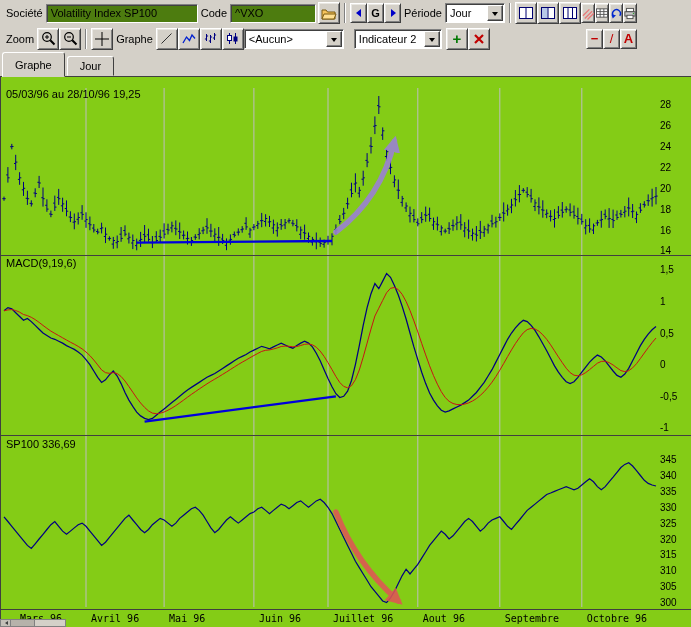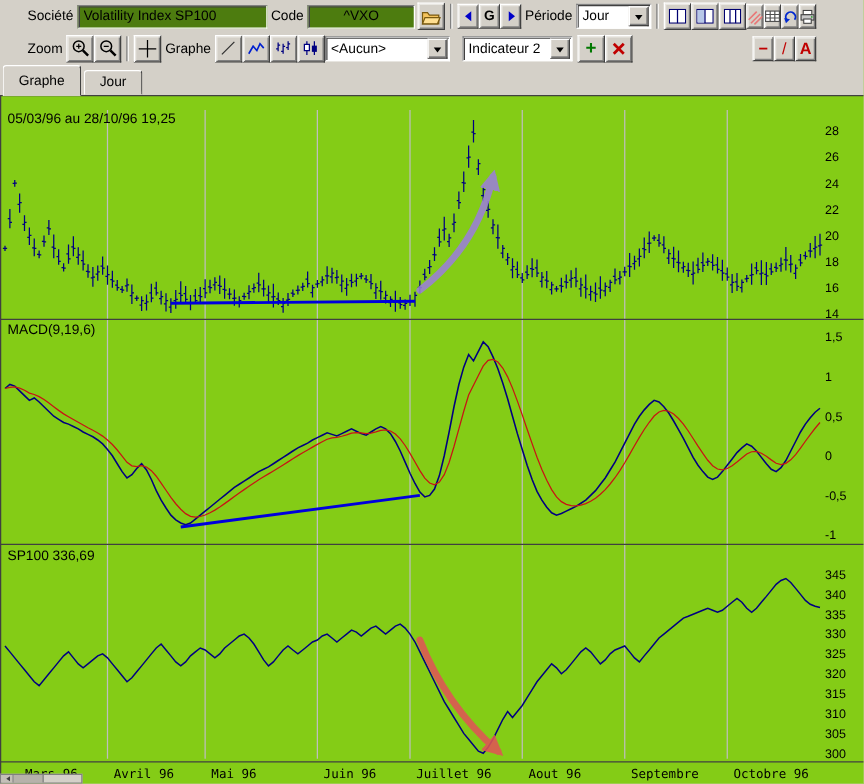--- a/index.html
+++ b/index.html
@@ -1,21 +1,21 @@
 <!DOCTYPE html>
 <html><head>
 <meta charset="utf-8">
 <style>
   * { box-sizing: border-box; }
   html,body { margin:0; padding:0; }
   body { width:691px; height:627px; position:relative; background:#d4d0c8;
          font-family:"Liberation Sans", sans-serif; font-size:11px; color:#000; overflow:hidden; }
   button { font-family:inherit; font-size:11px; color:#000; }
 
-  .row { position:absolute; left:16px; width:640px; display:flex; align-items:center; padding:0 3px; }
+  .row { position:absolute; left:0; width:640px; display:flex; align-items:center; padding:0 3px; }
   #row1 { top:0; height:26px; }
   #row2 { top:26px; height:25px;justify-content:space-between; }
   .lbl { margin:0 3px; white-space:nowrap; }
 
   input.field { height:19px; padding:1px 4px; font-size:11px; font-family:inherit; outline:none;
       background:#4d7c0f; border:1px solid; border-color:#808080 #fff #fff #808080;
       box-shadow: inset 1px 1px 0 #404040; }
 
   .tbtn { height:22px; width:22px; min-width:22px; padding:0; display:flex; align-items:center; justify-content:center;
       background:#d4d0c8; border:1px solid; border-color:#fff #404040 #404040 #fff;
@@ -60,21 +60,21 @@
 </style>
 </head>
 <body>
 
 <div id="app">
 
   <div class="row" id="row1">
     <span class="lbl">Société</span>
     <input class="field" style="width: 156px;" readonly="" value="Volatility Index SP100">
     <span class="lbl">Code</span>
-    <input class="field" style="width: 86px; text-align: center;" readonly="" value="^VXO">
+    <input class="field" style="width: 86px;" readonly="" value="^VXO">
     <button class="tbtn" style="margin-left:2px">
       <svg width="16" height="13" viewBox="0 0 16 13">
         <path d="M1,3 h4 l1.5,2 H14 v7 H1 z" fill="#f5c35c" stroke="#7a5a10"></path>
         <path d="M1,12 L3,7 h12 l-2,5 z" fill="#ffdf91" stroke="#7a5a10"></path>
       </svg>
     </button>
     <span class="vsep"></span>
     <button class="tbtn narrow">
       <svg width="10" height="10" viewBox="0 0 10 10">
         <polygon points="7,1 2,5 7,9" fill="#0000c8"></polygon>

